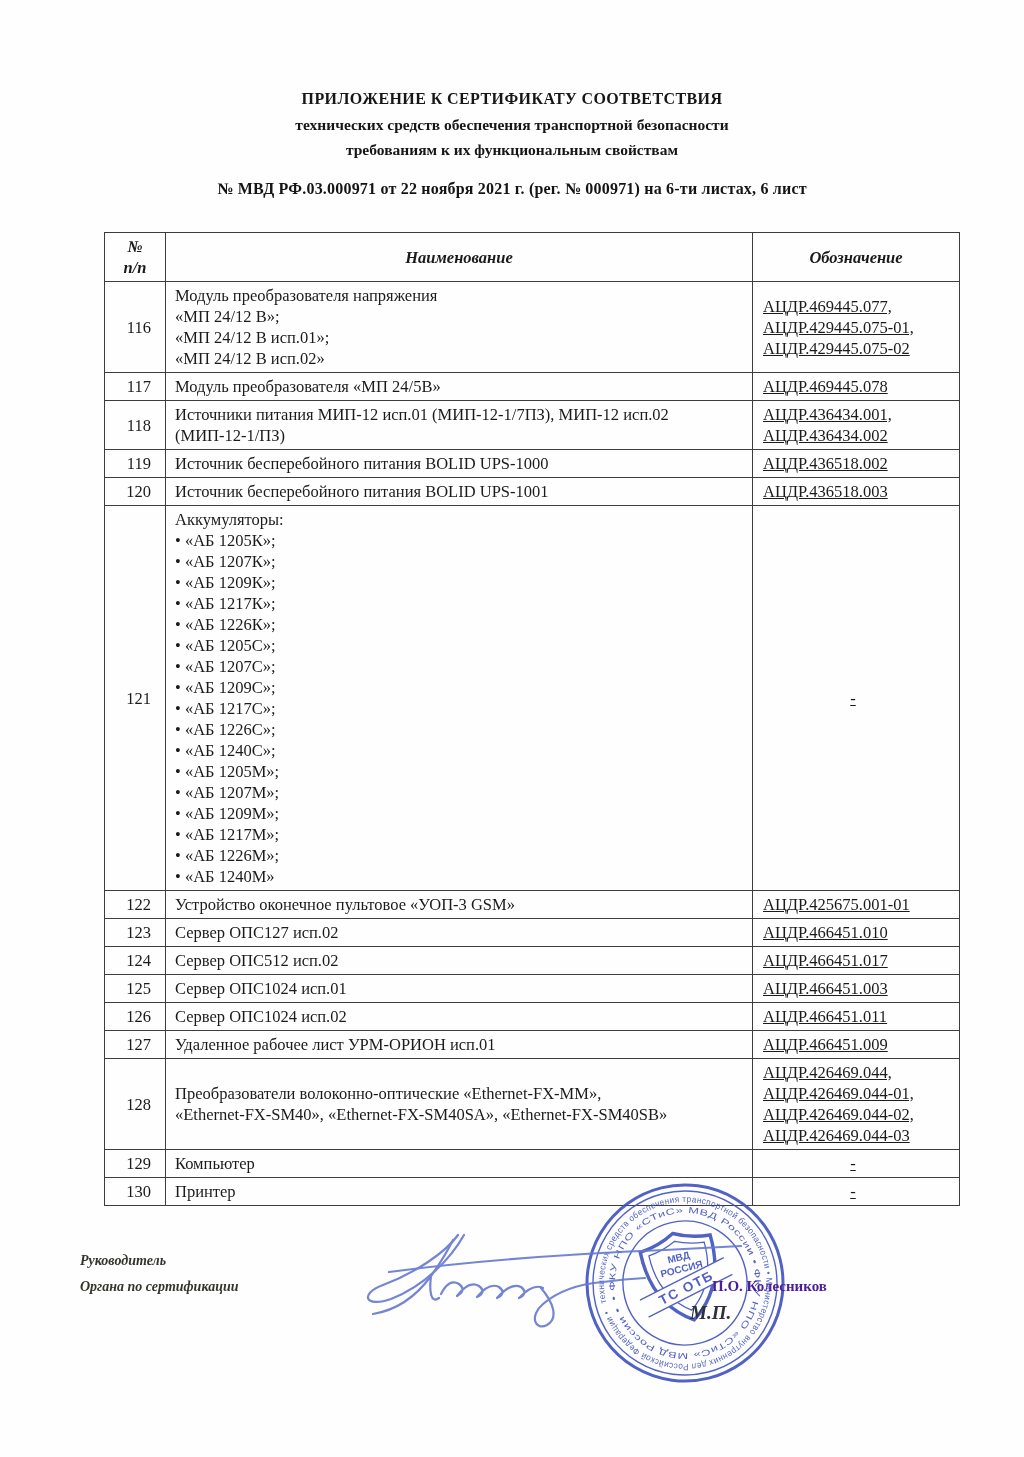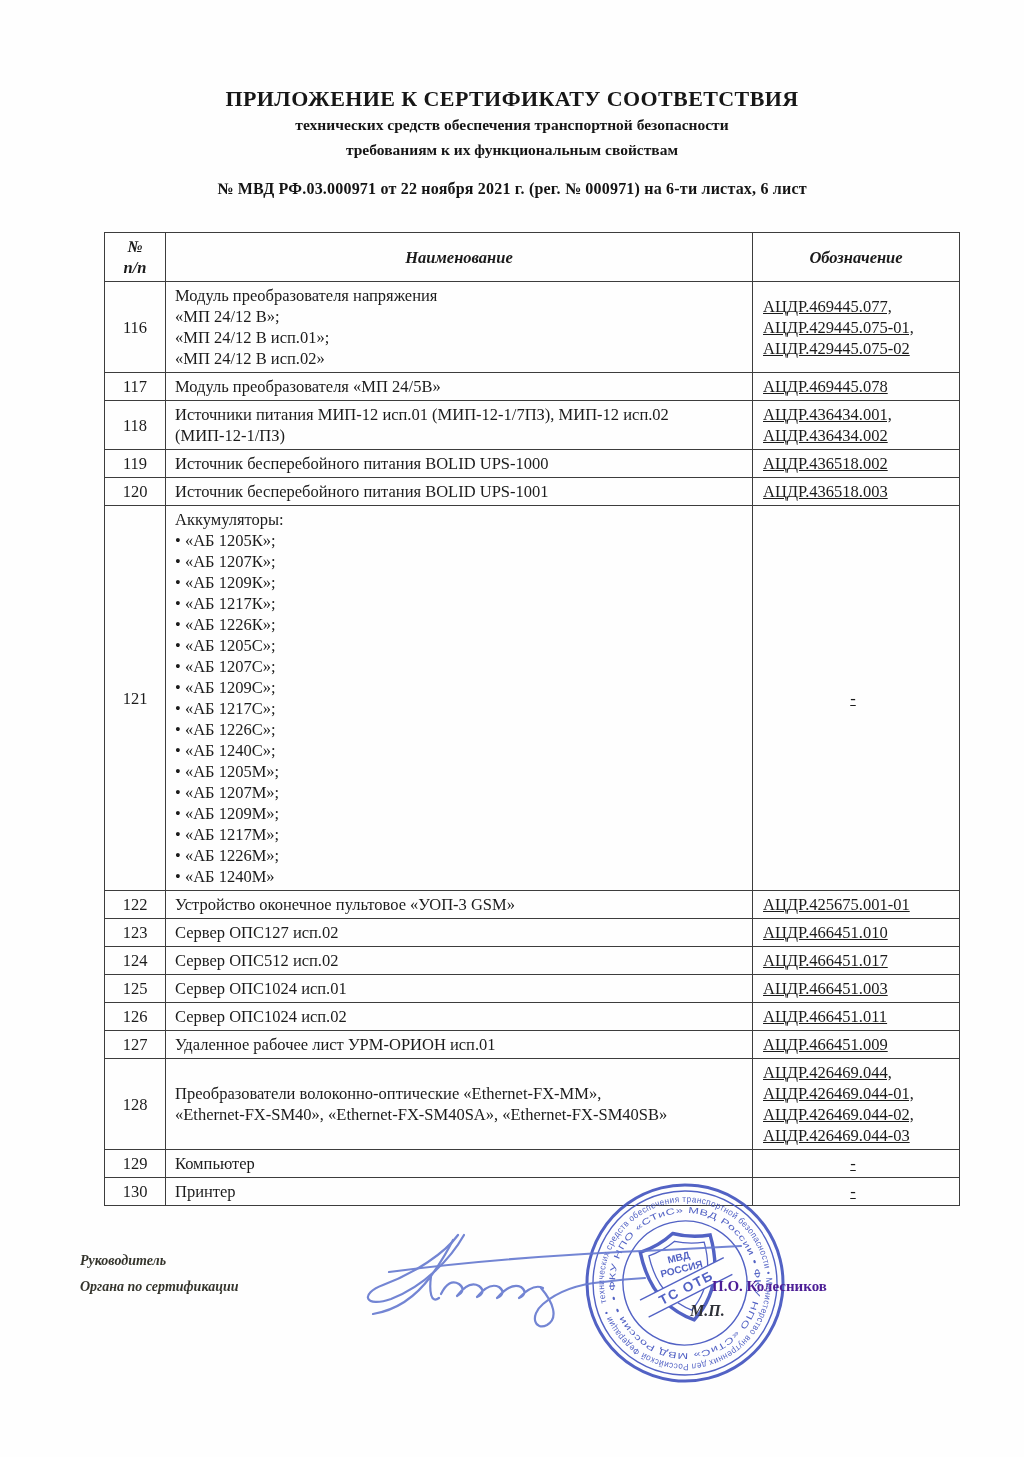--- a/index.html
+++ b/index.html
@@ -6,60 +6,60 @@
   .doc{
     position:relative;
     width:1024px;height:1457px;
     background:#fefefe;
     font-family:"Liberation Serif", serif;
     color:#1b1b1b;
     overflow:hidden;
   }
   
   .header{position:absolute;top:86px;left:0;width:100%;text-align:center;}
-  .title-main{font-size:22px;font-weight:bold;letter-spacing:.4px;line-height:26px;color:#161616;}
+  .title-main{font-size:16px;font-weight:bold;letter-spacing:.4px;line-height:26px;color:#161616;}
   .title-sub{font-size:15.5px;font-weight:bold;line-height:25px;color:#161616;}
   .cert-line{position:absolute;top:180px;left:0;width:100%;text-align:center;
     font-size:16px;font-weight:bold;letter-spacing:.2px;color:#141414;}
   
   table.cert{
     position:absolute;left:104px;top:232px;width:828px;
     border-collapse:collapse;table-layout:fixed;
   }
   table.cert th, table.cert td{
     border:1.6px solid #3d3d3d;
     font-size:16.5px;line-height:21px;
     vertical-align:middle;
   }
   th.h-num{width:52px;}
   th.h-name{width:578px;}
   th.h-desig{width:198px;}
   table.cert th{
     font-style:italic;font-weight:bold;text-align:center;
     height:44px;padding:2px 4px;color:#1a1a1a;
   }
-  td.c-num{text-align:center;padding:2px 0;}
+  td.c-num{text-align:right;padding:2px 14px;}
   td.c-name{padding:3px 8px 3px 9px;text-align:left;}
   td.c-desig{padding:3px 6px 3px 10px;text-align:left;text-decoration:underline;}
   .ln{display:block;}
   .c-desig .dash{text-align:center;padding-right:10px;}
   
   .signer-role{
     position:absolute;left:80px;top:1248px;
     font-size:14px;font-weight:bold;font-style:italic;
     line-height:26px;color:#34342c;z-index:4;
   }
   .signer-name{
     position:absolute;left:712px;top:1278px;
     font-size:15px;font-weight:bold;
     color:#4c1d95;z-index:5;white-space:nowrap;
   }
   .seal-mark{
     position:absolute;left:690px;top:1302px;
-    font-size:16px;font-weight:bold;font-style:italic;
+    font-size:19px;font-weight:bold;font-style:italic;
     color:#2e3037;z-index:5;
   }
   .signature-svg{position:absolute;left:345px;top:1226px;z-index:4;}
   .stamp-svg{position:absolute;left:582px;top:1180px;z-index:2;}
 </style>
 </head>
 <body>
 
 <div class="doc">
 

